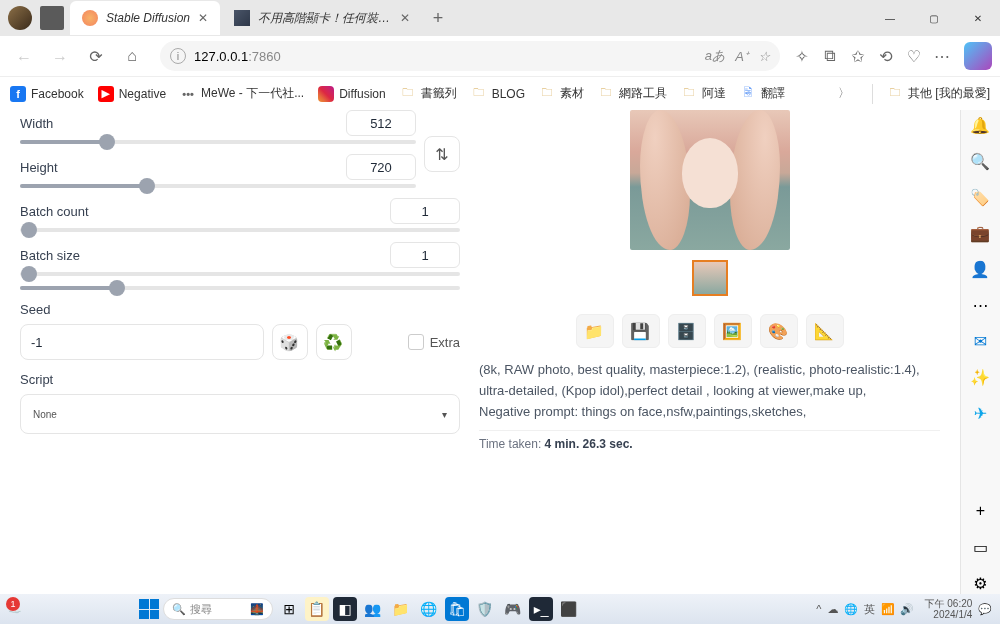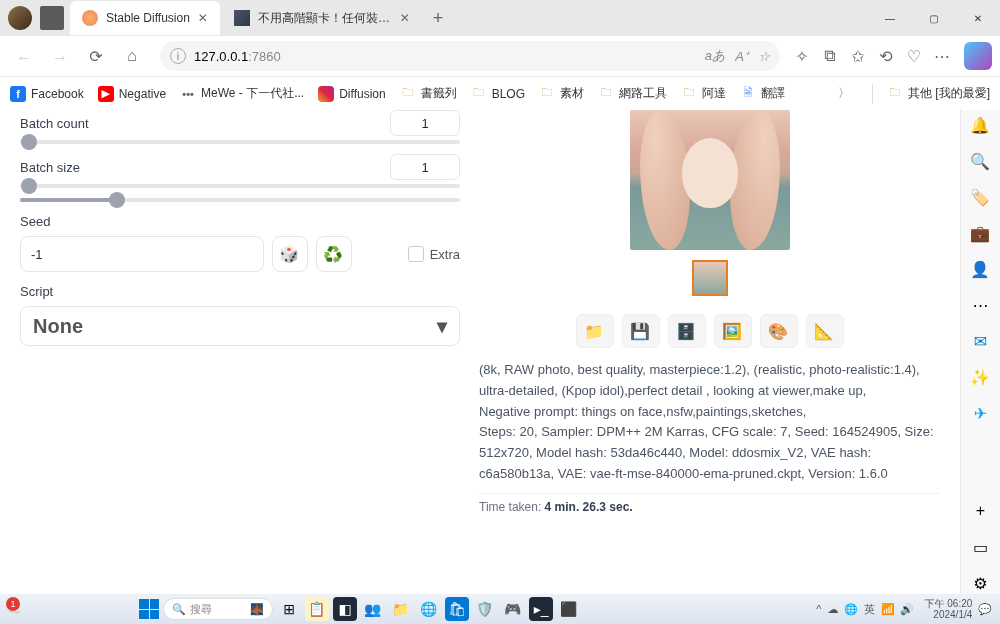--- a/index.html
+++ b/index.html
@@ -4,21 +4,21 @@
 <style>
 * { margin: 0; padding: 0; box-sizing: border-box; font-family: -apple-system, BlinkMacSystemFont, "Segoe UI", sans-serif; }
 body { width: 1000px; height: 624px; background: #f3f3f3; overflow: hidden; position: relative; }
 
 .titlebar { height: 36px; background: #e8e8e8; display: flex; align-items: center; }
 .titlebar .avatar { width: 24px; height: 24px; border-radius: 50%; background: linear-gradient(135deg,#8b6f47,#3a2a1a); margin: 0 8px; }
 .titlebar .workspace-icon { width: 24px; height: 24px; background: #5a5a5a; margin-right: 6px; border-radius: 2px; }
 .tab { height: 34px; background: #fff; display: flex; align-items: center; padding: 0 12px; border-radius: 6px 6px 0 0; font-size: 12px; color: #333; max-width: 200px; margin-right: 2px; }
 .tab.inactive { background: transparent; }
 .tab .favicon { width: 16px; height: 16px; margin-right: 8px; flex-shrink: 0; }
-.tab .tab-title { white-space: nowrap; overflow: hidden; text-overflow: ellipsis; flex: 1; }
+.tab .tab-title { white-space: nowrap; overflow: hidden; text-overflow: ellipsis; flex: 1; font-style: italic; }
 .tab .close { margin-left: 8px; color: #666; cursor: pointer; }
 .newtab { width: 28px; text-align: center; font-size: 18px; color: #666; }
 .win-controls { margin-left: auto; display: flex; }
 .win-controls div { width: 44px; height: 36px; display: flex; align-items: center; justify-content: center; font-size: 10px; color: #333; }
 
 .toolbar { height: 40px; background: #fff; display: flex; align-items: center; padding: 0 8px; gap: 4px; }
 .toolbar .nav-btn { width: 32px; height: 32px; display: flex; align-items: center; justify-content: center; color: #666; border-radius: 4px; }
 .toolbar .nav-btn.disabled { color: #ccc; }
 .addressbar { flex: 1; height: 30px; background: #f5f5f5; border-radius: 15px; display: flex; align-items: center; padding: 0 10px; margin: 0 8px; font-size: 13px; color: #555; }
 .addressbar .info { margin-right: 8px; color: #888; font-size: 11px; border: 1px solid #aaa; border-radius: 50%; width: 16px; height: 16px; display: flex; align-items: center; justify-content: center; }
@@ -62,21 +62,21 @@
 .wh-row { display: flex; align-items: center; gap: 8px; }
 .wh-fields { flex: 1; }
 .swap-btn { width: 36px; height: 36px; border: 1px solid #e5e5e5; border-radius: 8px; display: flex; align-items: center; justify-content: center; color: #555; }
 
 .seed-row { display: flex; gap: 8px; align-items: center; margin-top: 6px; }
 .seed-input { flex: 1; height: 36px; border: 1px solid #e5e5e5; border-radius: 8px; padding: 0 10px; font-size: 13px; color: #1f2937; }
 .seed-btn { width: 36px; height: 36px; border: 1px solid #e5e5e5; border-radius: 8px; display: flex; align-items: center; justify-content: center; font-size: 16px; }
 .extra-check { display: flex; align-items: center; gap: 6px; font-size: 13px; color: #555; padding-left: 48px; }
 .checkbox { width: 16px; height: 16px; border: 1px solid #ccc; border-radius: 3px; }
 
-.script-select { width: 100%; height: 40px; border: 1px solid #e5e5e5; border-radius: 8px; padding: 0 12px; font-size: 20px; color: #555; display: flex; align-items: center; justify-content: space-between; margin-top: 6px; font-weight: bold; }
+.script-select { width: 100%; height: 40px; border: 1px solid #e5e5e5; border-radius: 8px; padding: 0 12px; font-size: 10px; color: #555; display: flex; align-items: center; justify-content: space-between; margin-top: 6px; }
 
 .result-img { width: 160px; height: 140px; margin: 0 auto; background: linear-gradient(180deg,#e8c8b8 0%,#d9a89a 30%,#c8a898 45%,#7a9a98 55%,#8aa8a0 100%); border-radius: 2px; position: relative; overflow: hidden; }
 .face { position: absolute; left: 50%; top: 20%; transform: translateX(-50%); width: 56px; height: 70px; background: #f5e0d4; border-radius: 50% 50% 48% 48%; }
 .hair-l { position: absolute; left: 10px; top: 0; width: 50px; height: 140px; background: radial-gradient(ellipse at 30% 20%, #f0d0c0, #d6a890); border-radius: 40% 60% 40% 60%; }
 .hair-r { position: absolute; right: 10px; top: 0; width: 50px; height: 140px; background: radial-gradient(ellipse at 70% 20%, #f0d0c0, #d6a890); border-radius: 60% 40% 60% 40%; }
 .thumb-row { display: flex; justify-content: center; margin-top: 10px; }
 .thumb { width: 36px; height: 36px; border: 2px solid #e67e22; background: linear-gradient(180deg,#e8c8b8,#8aa8a0); }
 
 .action-row { display: flex; justify-content: center; gap: 8px; margin: 18px 0 12px; }
 .action-btn { width: 38px; height: 34px; background: #f5f5f5; border: 1px solid #eee; border-radius: 6px; display: flex; align-items: center; justify-content: center; font-size: 16px; }
@@ -211,20 +211,45 @@
   <div class="side-icon">⚙</div>
 </div>
 
 <div class="scrollbar-track">
   <div class="scrollbar-thumb"></div>
 </div>
 
 <div class="content">
   <div class="main-panel">
     <div class="left-panel">
+      <div class="wh-row">
+        <div class="wh-fields">
+          <div class="field">
+            <div class="field-header">
+              <span class="field-label">Width</span>
+              <input class="num-input" value="512" style="">
+            </div>
+            <div class="slider-track">
+              <div class="slider-fill" style="width:22%"></div>
+                <div class="slider-thumb" style="left:22%"></div>
+            </div>
+          </div>
+          <div class="field">
+            <div class="field-header">
+              <span class="field-label">Height</span>
+              <input class="num-input" value="720" style="">
+            </div>
+            <div class="slider-track">
+              <div class="slider-fill" style="width:32%"></div>
+                <div class="slider-thumb" style="left:32%"></div>
+            </div>
+          </div>
+        </div>
+        <div class="swap-btn">⇅</div>
+      </div>
 
       <div class="field">
         <div class="field-header">
           <span class="field-label">Batch count</span>
           <input class="num-input" value="1" style="">
         </div>
         <div class="slider-track">
           <div class="slider-thumb" style="left:2%"></div>
         </div>
       </div>
@@ -281,21 +306,20 @@
         <div class="action-btn">📁</div>
         <div class="action-btn">💾</div>
         <div class="action-btn">🗄️</div>
         <div class="action-btn">🖼️</div>
         <div class="action-btn">🎨</div>
         <div class="action-btn">📐</div>
       </div>
       <div class="info-text">
         <div>(8k, RAW photo, best quality, masterpiece:1.2), (realistic, photo-realistic:1.4), ultra-detailed, (Kpop idol),perfect detail , looking at viewer,make up,</div>
         <div>Negative prompt: things on face,nsfw,paintings,sketches,</div>
-        <div>Steps: 20, Sampler: DPM++ 2M Karras, CFG scale: 7, Seed: 164524905, Size: 512x720, Model hash: 53da46c440, Model: ddosmix_V2, VAE hash: c6a580b13a, VAE: vae-ft-mse-840000-ema-pruned.ckpt, Version: 1.6.0</div>
       </div>
       <div class="time-taken">
         <span>Time taken: </span><b>4 min. 26.3 sec.</b>
       </div>
     </div>
   </div>
 
 </div>
 
 <div class="taskbar">

